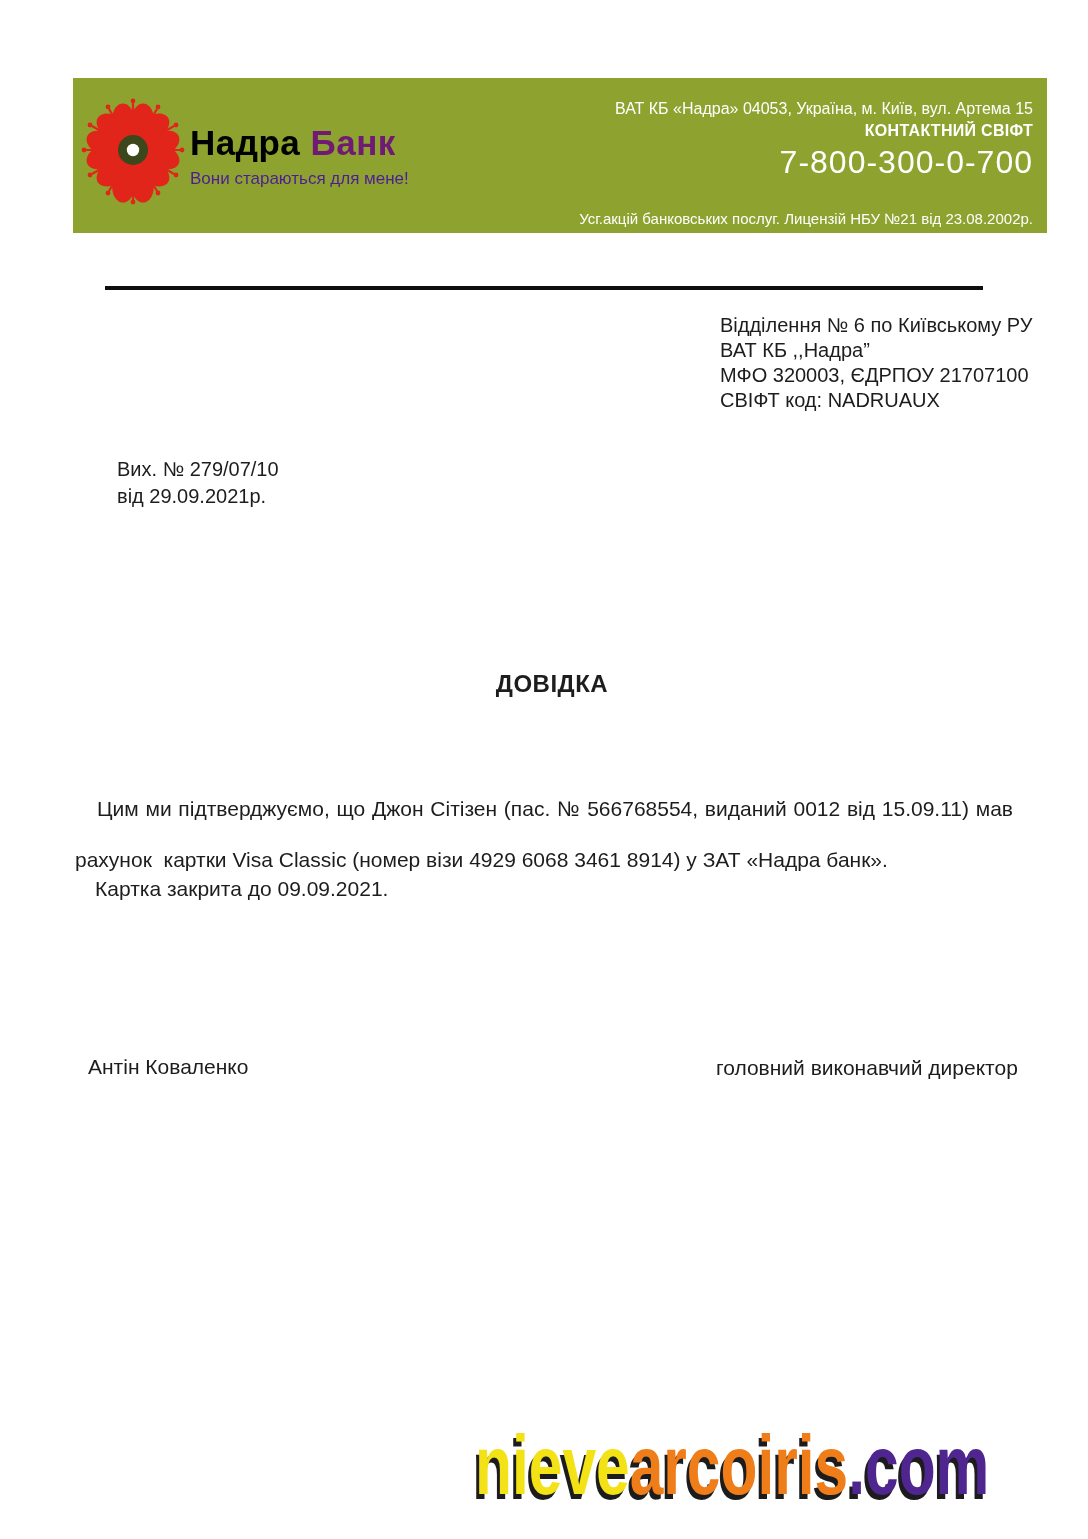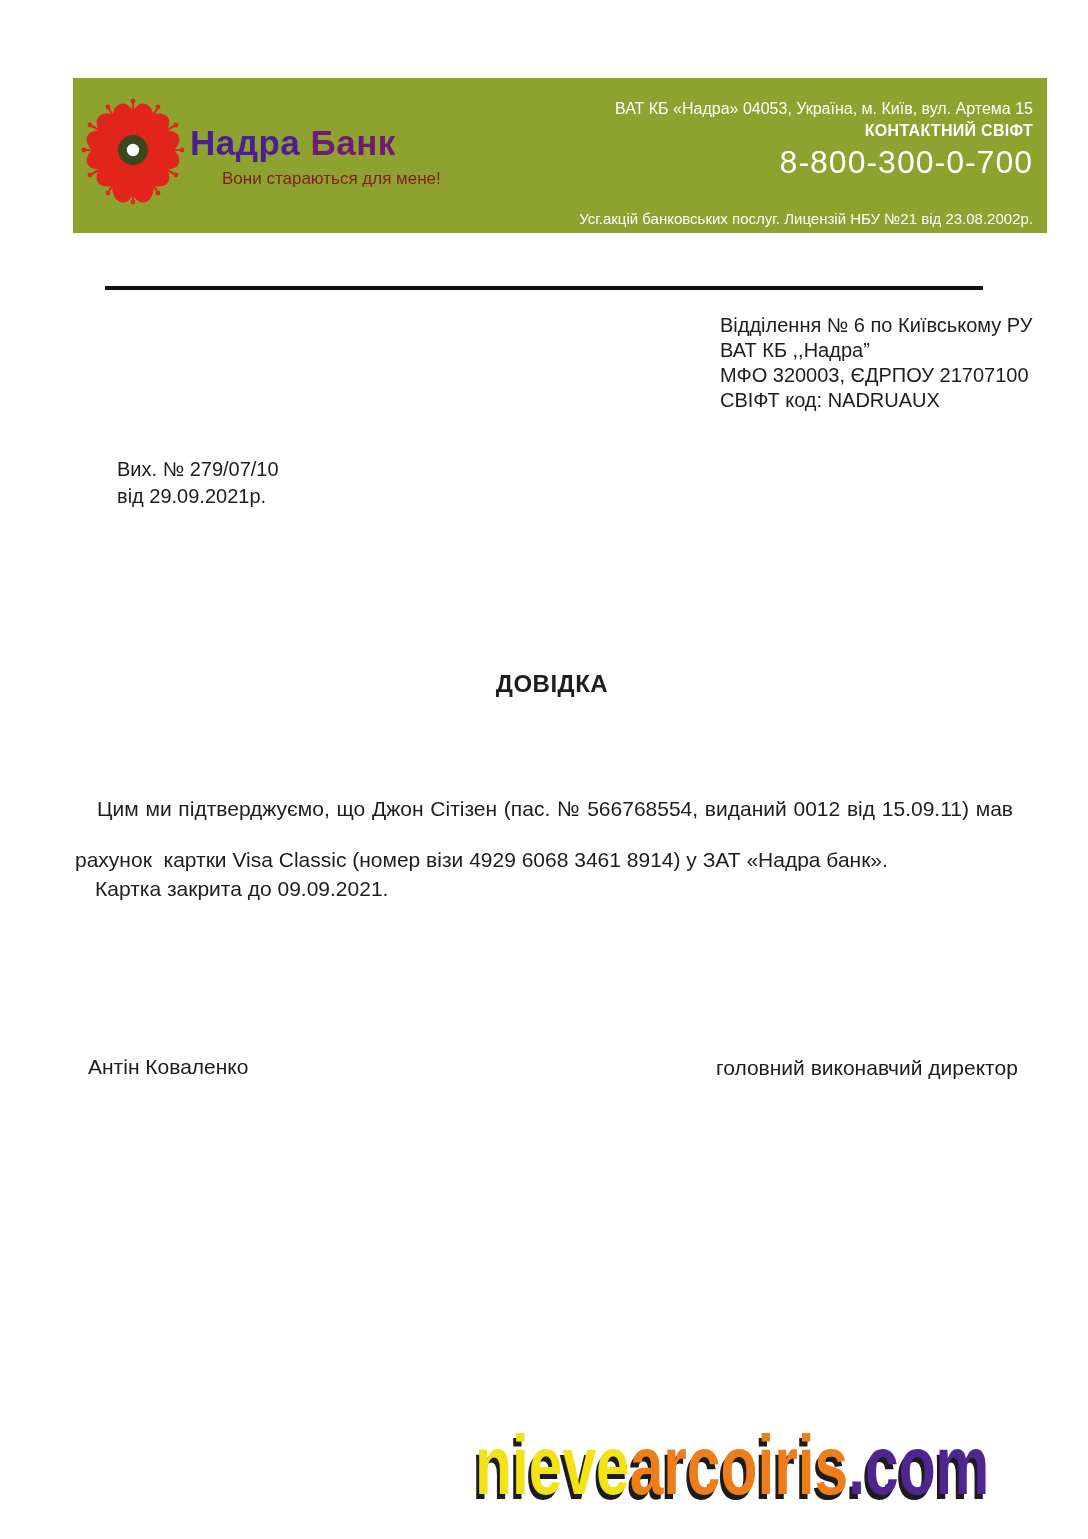--- a/index.html
+++ b/index.html
@@ -10,23 +10,23 @@
   }
 
   
   .banner {
     position:absolute; left:73px; top:78px; width:974px; height:155px;
     background:#8EA32F;
   }
   .flower { position:absolute; left:8px; top:20px; }
   .brand-block { position:absolute; left:117px; top:47px; }
   .brand-name { font-size:35px; font-weight:bold; letter-spacing:0.5px; line-height:1; }
-  .brand-name .primary { color:#4c1d95; }
+  .brand-name .primary { color:#000000; }
   .brand-name .secondary { color:#701a75; }
-  .tagline { margin-top:9px; font-size:17px; color:#7f1d1d;margin-left:32px; }
+  .tagline { margin-top:9px; font-size:17px; color:#4c1d95; }
 
   .header-right {
     position:absolute; right:14px; top:20px; text-align:right; color:#ffffff;
   }
   .addr-line { font-size:16px; line-height:22px; }
   .contact-label { font-size:16px; font-weight:600; line-height:22px; letter-spacing:0.3px; }
   .phone { font-size:32px; line-height:36px; letter-spacing:1px; margin-top:2px; }
   .license-line { font-size:15px; margin-top:30px; }
 
   
@@ -122,21 +122,21 @@
     <div class="brand-block">
       <div class="brand-name">
         <span class="primary">Надра</span><span> </span><span class="secondary">Банк</span>
       </div>
       <div class="tagline">Вони стараються для мене!</div>
     </div>
 
     <div class="header-right">
       <div class="addr-line">ВАТ КБ «Надра» 04053, Україна, м. Київ, вул. Артема 15</div>
       <div class="contact-label">КОНТАКТНИЙ СВІФТ</div>
-      <div class="phone">8-800-300-0-700</div>
+      <div class="phone">7-800-300-0-700</div>
       <div class="license-line">Усг.акцій банковських послуг. Лицензій НБУ №21 від 23.08.2002р.</div>
     </div>
   </div>
 
   <div class="separator"></div>
 
   <div class="branch-block">
     <div>Відділення № 6 по Київському РУ</div>
     <div>ВАТ КБ ,,Надра”</div>
     <div>МФО 320003, ЄДРПОУ 21707100</div>

